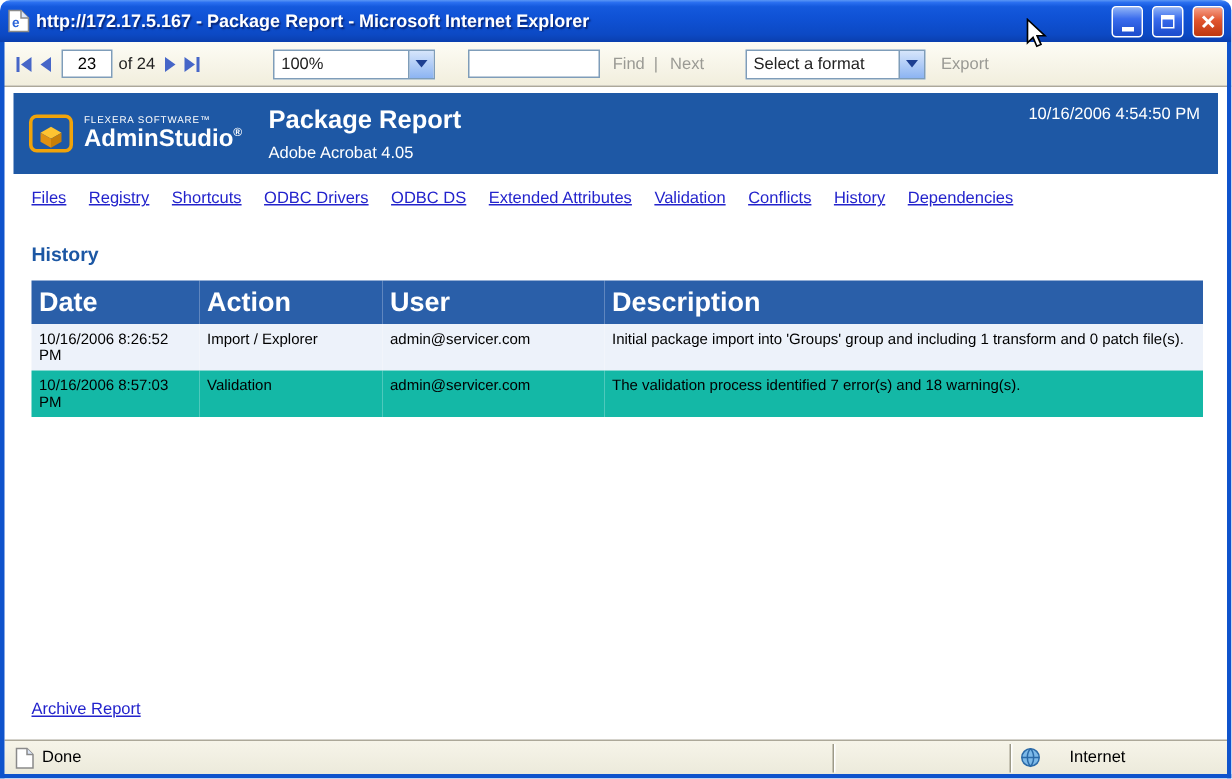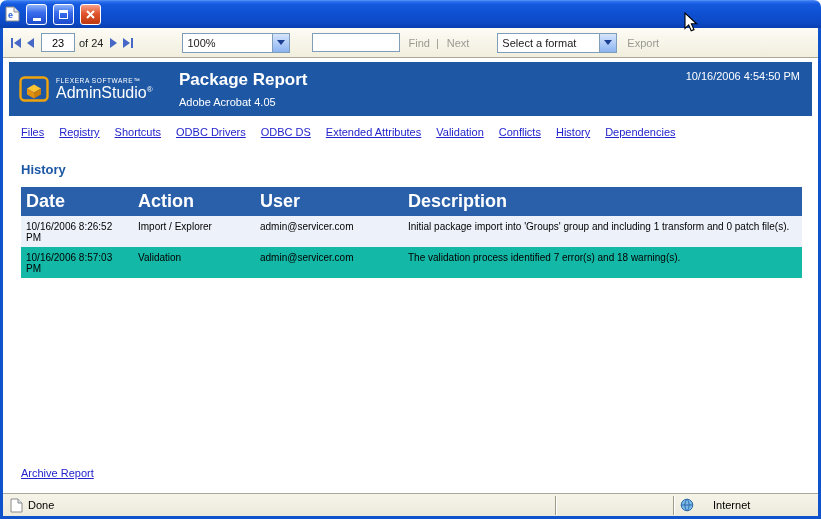--- a/index.html
+++ b/index.html
@@ -54,21 +54,21 @@
   .content { position:absolute; top:58px; bottom:26px; left:3px; right:3px;
     background:#fff; padding:4px 6px 0; overflow:hidden; }
   .window-frame { position:absolute; inset:28px 0 0 0; border-left:3px solid #0f53cc;
     border-right:3px solid #0f53cc; border-bottom:3px solid #0f53cc; pointer-events:none; }
 
   .report-header { position:relative; height:54px; background:#1e58a5; color:#fff;
     display:flex; align-items:center; padding:4px 10px; }
   .logo-block { display:flex; align-items:center; gap:7px; width:158px; }
   .brand-text { line-height:1.1; }
   .brand-small { font-size:6.5px; letter-spacing:.6px; }
-  .brand-name { font-size:16px; font-weight:normal; }
+  .brand-name { font-size:16px; font-weight:bold; }
   .brand-reg { font-size:8px; vertical-align:super; }
   .title-block { margin-left:2px; }
   .report-title { font-size:17px; font-weight:bold; }
   .report-subtitle { font-size:11px; margin-top:6px; }
   .report-timestamp { position:absolute; right:12px; top:8px; font-size:11px; }
 
   .nav-row { display:flex; gap:15px; padding:10px 12px 0; }
   .nav-link, .archive-link { font-size:11px; color:#2323cc; text-decoration:underline; cursor:pointer; white-space:nowrap; }
 
   .section-title { margin:24px 0 10px 12px; font-size:13px; font-weight:bold; color:#1c57a4; }
@@ -99,20 +99,21 @@
 <body>
 
 <div class="window">
 
   <div class="titlebar">
     <svg class="titlebar-icon" viewBox="0 0 15 16">
       <path d="M1 1 h8 l5 5 v9 h-13 z" fill="#fff" stroke="#8a8a8a"></path>
       <path d="M9 1 v5 h5" fill="#dce6f8" stroke="#8a8a8a"></path>
       <text x="3" y="12" font-size="9" fill="#2b64d9" font-weight="bold" font-family="Liberation Sans, sans-serif">e</text>
     </svg>
+    <div class="titlebar-text">http://172.17.5.167 - Package Report - Microsoft Internet Explorer</div>
     <div class="tb-btn btn-blue">
       <div class="glyph-min"></div>
     </div>
     <div class="tb-btn btn-blue">
       <div class="glyph-max"></div>
     </div>
     <div class="tb-btn btn-red">
       <svg class="glyph-x" width="11" height="11" viewBox="0 0 11 11">
         <line x1="2" y1="2" x2="9" y2="9"></line>
           <line x1="9" y1="2" x2="2" y2="9"></line>

